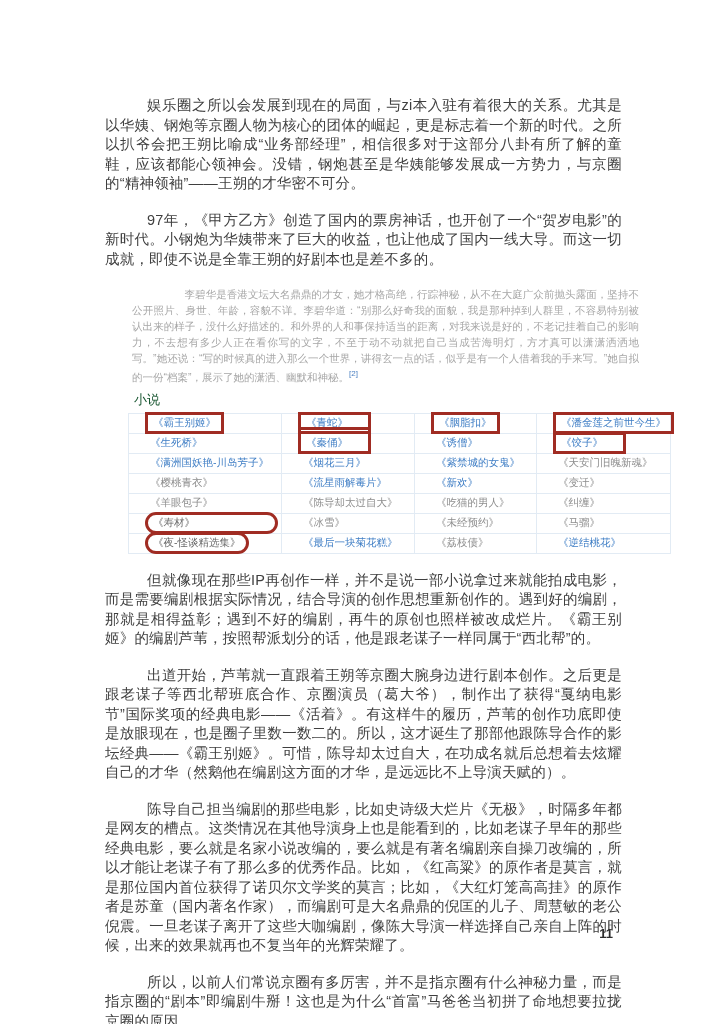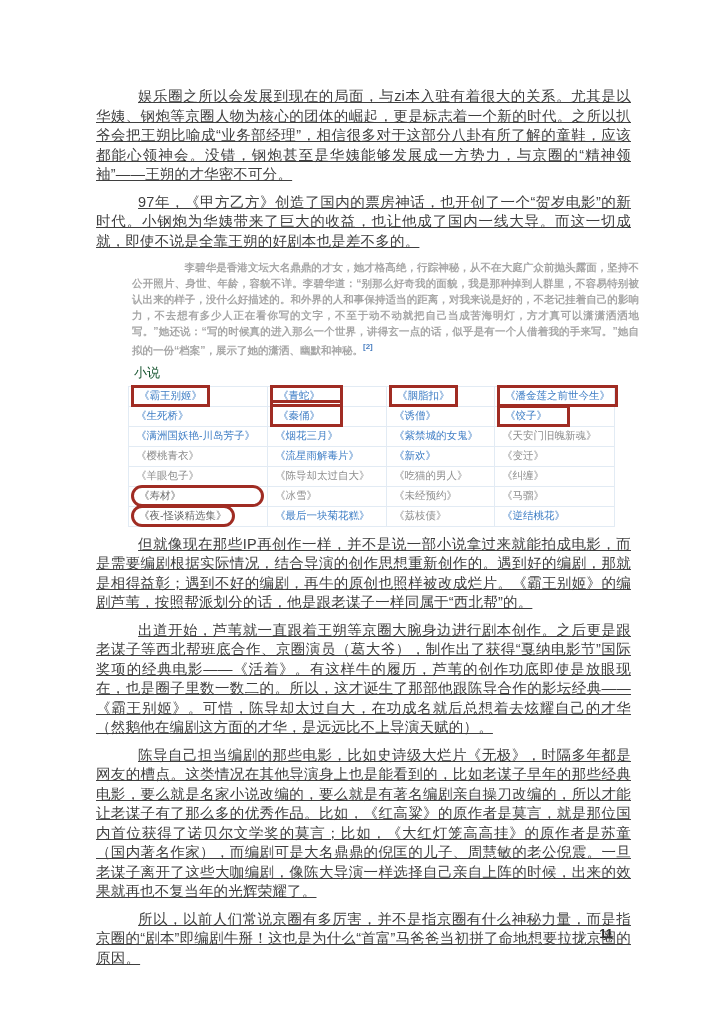--- a/index.html
+++ b/index.html
@@ -1,29 +1,29 @@
 <!DOCTYPE html>
 <html><head>
 <meta charset="utf-8">
 <style>
   html,body{margin:0;padding:0;background:#ffffff;}
   .page{position:relative;width:723px;height:1024px;background:#ffffff;overflow:hidden;
         font-family:"Liberation Sans","DejaVu Sans",sans-serif;color:#3d3d3d;}
   .content{position:absolute;left:88px;top:79px;width:551px;}
-  p.body{margin:8px;font-size:14.5px;line-height:19.5px;text-align:justify;
-         text-indent:2.9em;color:#3f3f3f;letter-spacing:.2px;text-decoration:underline;}
+  p.body{margin:17px;font-size:14.5px;line-height:19.5px;text-align:justify;
+         text-indent:2.9em;color:#3f3f3f;letter-spacing:.2px;}
   
   .quote{margin:4px 0 2px 44px;width:507px;font-size:10.5px;line-height:16px;
-         color:#a7a7a7;text-align:justify;text-indent:5em;font-weight:bold;}
+         color:#a7a7a7;text-align:justify;text-indent:5em;}
   .quote sup{color:#4a7fc1;font-size:8px;}
   
   .novels{margin:6px 0 6px 40px;width:452px;}
   .novels-title{font-size:13px;color:#14532d;margin:0 0 4px 6px;}
   table.novels-table{border-collapse:collapse;table-layout:fixed;width:452px;}
-  table.novels-table td{border:1px solid #e2ebf4;height:19px;padding:0 2px 0 7px;
+  table.novels-table td{border:1px solid #e2ebf4;height:19px;padding:0 2px 0 21px;
         font-size:10.5px;white-space:nowrap;overflow:visible;vertical-align:middle;}
   td.c0{width:129px;} td.c1{width:109px;} td.c2{width:98px;} td.c3{width:110px;}
   .lnk{color:#3f7ec5;} .gry{color:#8d8d8d;} .drk{color:#6a6a6a;border-radius:11px;}
   .boxed{display:inline-block;position:relative;z-index:2;border:3.5px solid #a02c23;
          padding:1px 5px;margin:-4px -2px -4px -5px;background:transparent;}
   .boxed.wide{padding-right:20px;}
   .boxed.xwide{padding-right:80px;}
   .boxed.tall{padding-top:6px;margin-top:-10px;}
   
   .page-num{position:absolute;right:110px;top:926px;font-size:13px;color:#2e2e2e;

